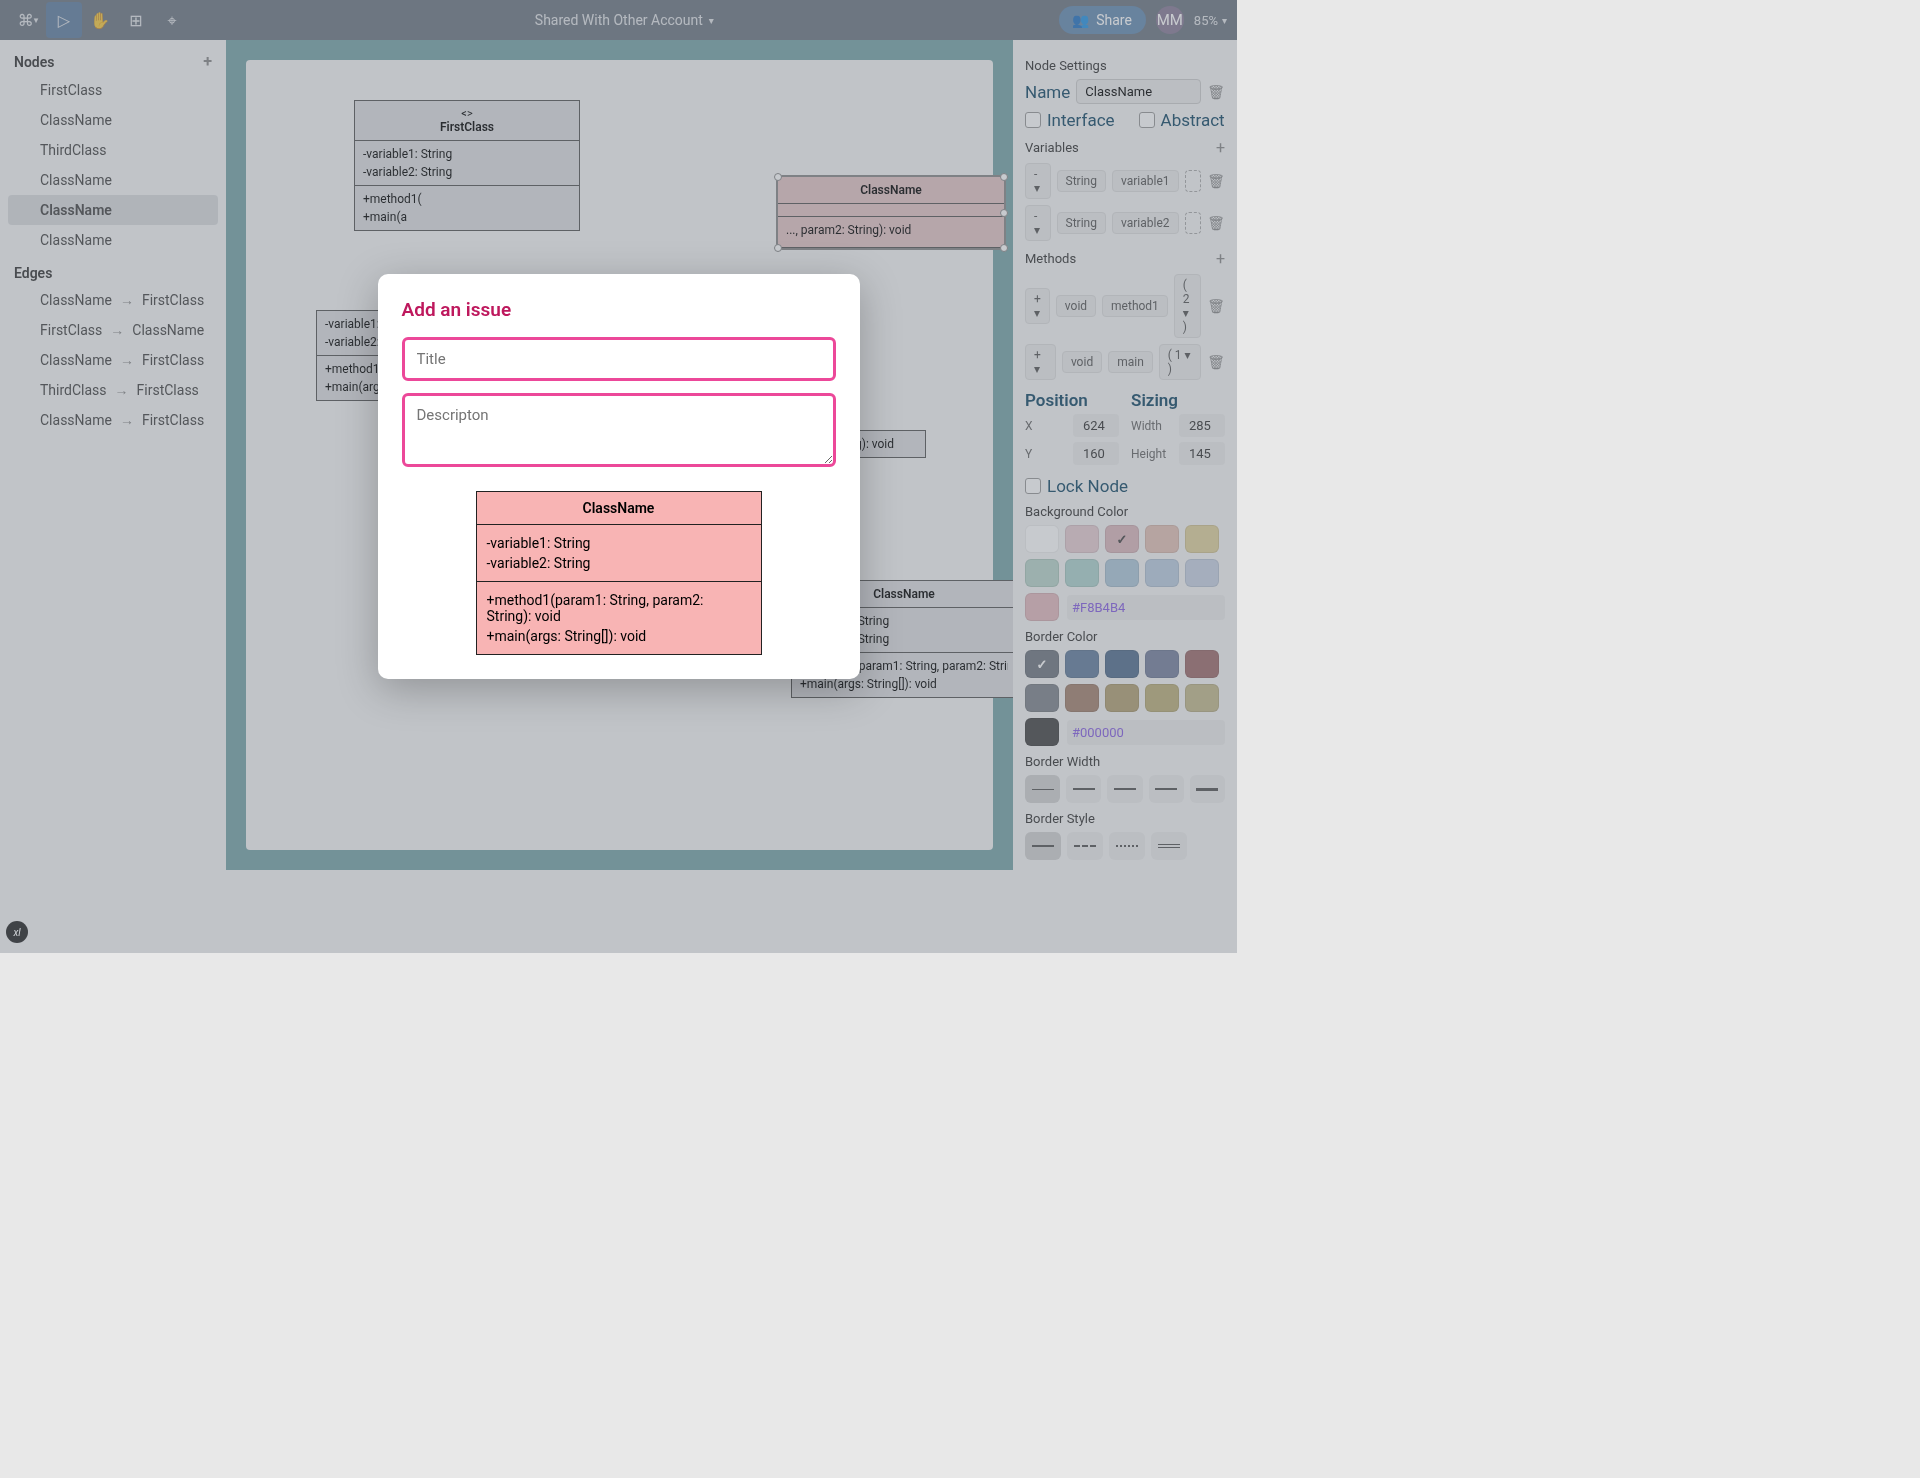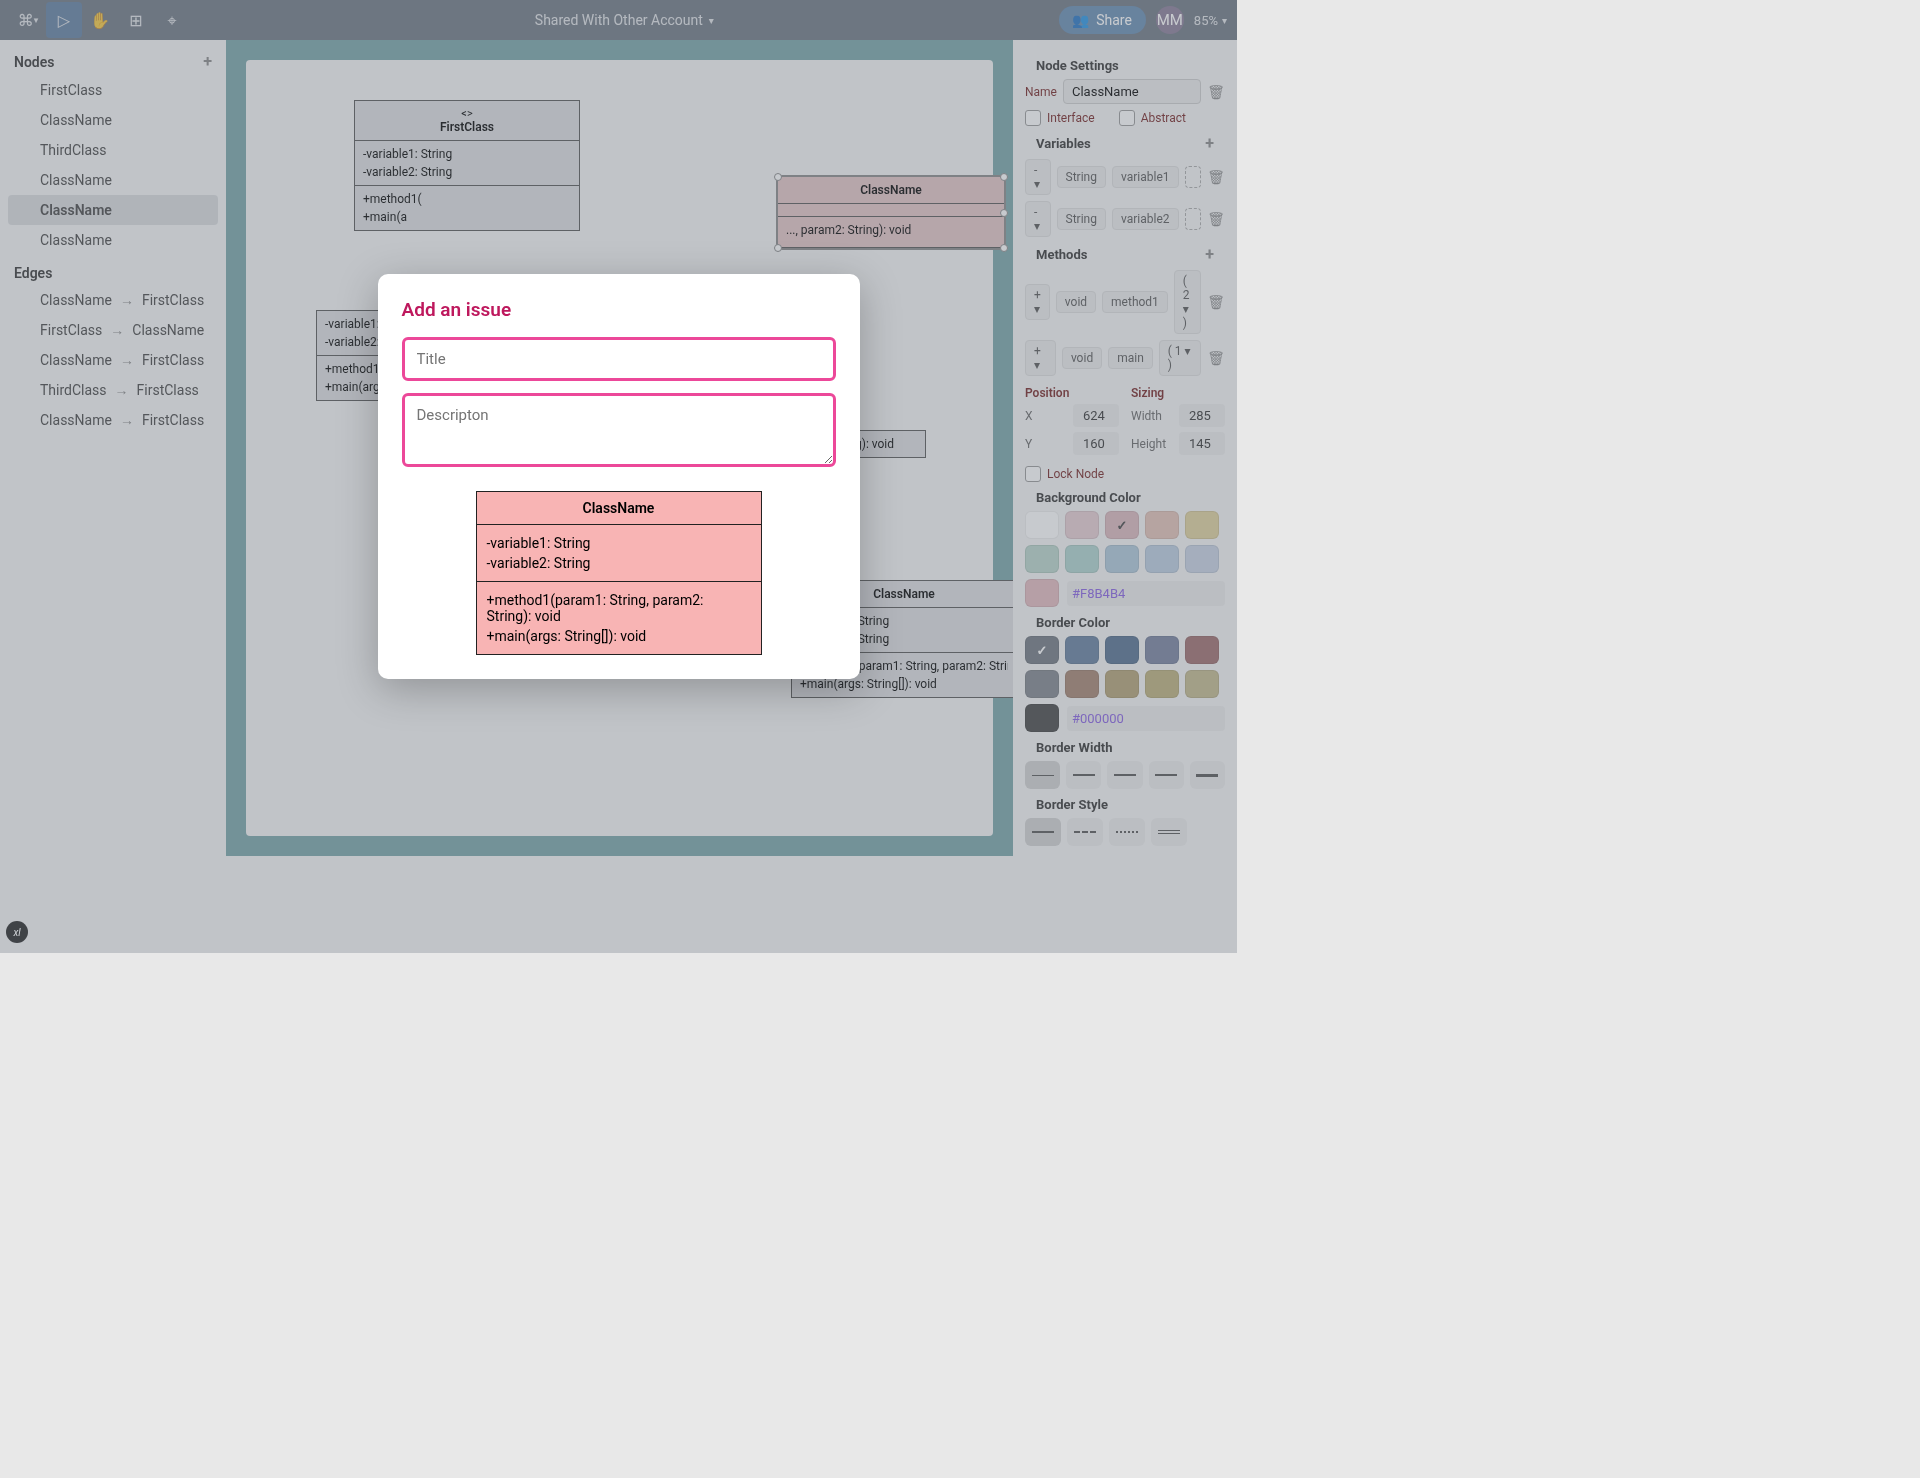--- a/index.html
+++ b/index.html
@@ -30,23 +30,23 @@
 .uml-box { position: absolute; border: 1px solid #555; background: #eee; font-size: 12px; }
 .uml-box .uml-head { text-align: center; padding: 6px; border-bottom: 1px solid #555; font-weight: 600; }
 .uml-box .uml-stereo { font-size: 11px; font-weight: normal; }
 .uml-box .uml-sec { padding: 4px 8px; border-bottom: 1px solid #555; }
 .uml-box .uml-sec:last-child { border-bottom: none; }
 .uml-box .uml-line { padding: 2px 0; white-space: nowrap; overflow: hidden; text-overflow: clip; }
 .uml-box.selected-box { border: 2px solid #888; }
 .handle { position: absolute; width: 8px; height: 8px; background: #fff; border: 1px solid #888; border-radius: 50%; }
 
 .right-panel { width: 224px; background: #f4f4f4; padding: 10px 12px; overflow-y: auto; font-size: 13px; color: #333; }
-.right-panel .section-title { font-weight: 700; margin: 8px 11px 6px; display: flex; justify-content: space-between; align-items: center; }
+.right-panel .section-title { font-weight: 400; margin: 8px 0 6px; display: flex; justify-content: space-between; align-items: center; }
 .right-panel .row { display: flex; align-items: center; gap: 6px; margin-bottom: 6px; }
-.right-panel .label { color: #7f1d1d; font-size: 12px; }
+.right-panel .label { color: #0c4a6e; font-size: 17px; }
 .right-panel input[type=text] { padding: 4px 8px; border: 1px solid #ccc; border-radius: 4px; background: #ebebeb; font-size: 13px; width: 100%; }
 .checkbox { width: 16px; height: 16px; border: 1.5px solid #999; border-radius: 3px; background: #fff; }
 .pill { background: #ebebeb; border: 1px solid #ddd; border-radius: 4px; padding: 3px 8px; font-size: 12px; color: #555; }
 .dashed-box { border: 1px dashed #aaa; width: 26px; height: 22px; border-radius: 4px; }
 .trash { color: #888; cursor: pointer; font-size: 14px; }
 .pos-grid { display: flex; gap: 12px; margin-bottom: 6px; }
 .pos-col { flex: 1; }
 .pos-col .label { margin-bottom: 4px; display: block; font-weight: 600; }
 .pos-row { display: flex; align-items: center; gap: 6px; margin-bottom: 5px; }
 .pos-row .axis { width: 42px; color: #666; font-size: 12px; }

